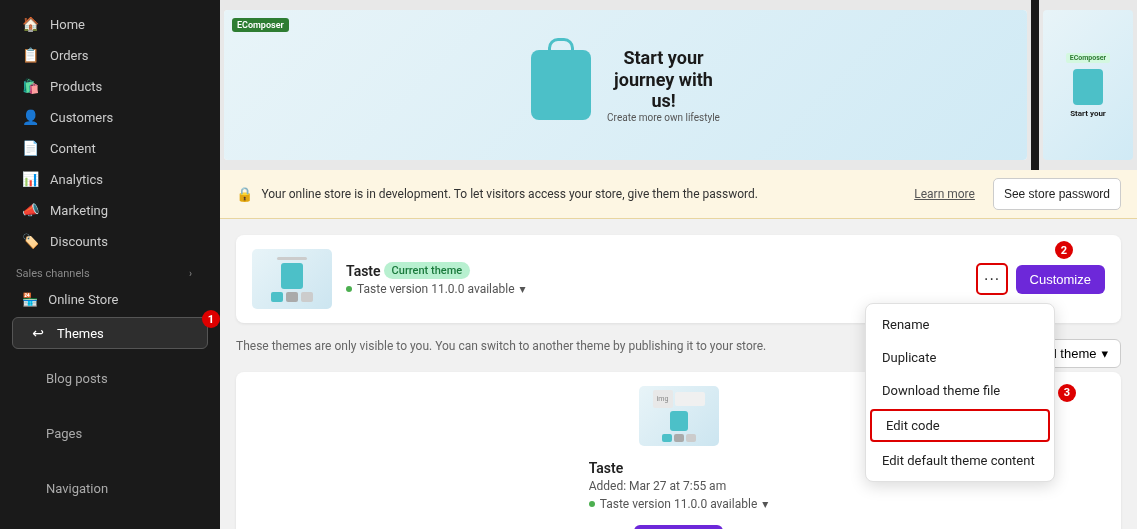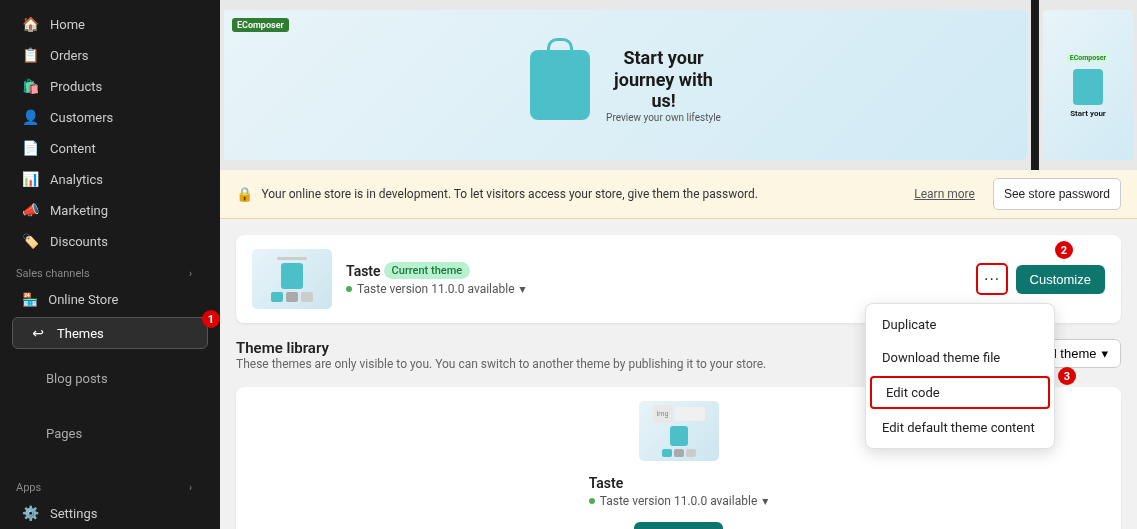--- a/index.html
+++ b/index.html
@@ -254,21 +254,21 @@
       border-radius: 5px;
       background: #fff;
       cursor: pointer;
       display: flex;
       align-items: center;
       justify-content: center;
       font-size: 16px;
       color: #333;
     }
     .customize-btn {
-      background: #0f766e;
+      background: #6d28d9;
       color: #fff;
       border: none;
       padding: 7px 14px;
       border-radius: 6px;
       cursor: pointer;
       font-size: 13px;
       font-weight: 500;
     }
 
     
@@ -417,20 +417,23 @@
       <span>Themes</span>
     </div>
     <div class="step-badge badge-1" style="top: -6px; right: -6px;">1</div>
   </div>
 
   <div class="sidebar-sub-item">
     <span>Blog posts</span>
   </div>
   <div class="sidebar-sub-item">
     <span>Pages</span>
+  </div>
+  <div class="sidebar-sub-item">
+    <span>Navigation</span>
   </div>
 
   <div class="sidebar-section-label" style="margin-top: 10px; gap: 17px;">
     <span>Apps</span>
     <span class="chevron">›</span>
   </div>
 
   <div class="sidebar-item" style="margin-top: auto;">
     <span class="icon">⚙️</span>
     <span>Settings</span>
@@ -445,21 +448,21 @@
       <div class="preview-desktop-inner">
         <div class="composer-badge">EComposer</div>
         <div style="display:flex; align-items:center; gap: 16px;">
           <div class="preview-bag"></div>
           <div class="preview-text-block">
             <div class="big">
               <span>Start your</span><br>
               <span>journey with</span><br>
               <span>us!</span>
             </div>
-            <div class="small">Preview your own lifestyle</div>
+            <div class="small">Create more own lifestyle</div>
           </div>
         </div>
       </div>
     </div>
 
     <div class="preview-separator"></div>
 
     <div class="preview-mobile">
       <div class="preview-mobile-inner">
         <div style="font-size:7px; color:#2e7d32; font-weight:700; background:#d4f8e0; padding:1px 4px; border-radius:2px; margin-bottom:2px;">EComposer</div>
@@ -504,34 +507,34 @@
           <span>▾</span>
         </div>
       </div>
       <div class="theme-actions" style="position:relative;">
 
         <div style="position:absolute; top:-22px; right:32px; background:#d00; color:#fff; border-radius:50%; width:18px; height:18px; font-size:11px; font-weight:700; display:flex; align-items:center; justify-content:center;">2</div>
         <button class="more-btn">···</button>
         <button class="customize-btn">Customize</button>
 
         <div class="dropdown-menu">
+          <div class="dropdown-item">Rename</div>
           <div class="dropdown-item">Duplicate</div>
           <div class="dropdown-item">Download theme file</div>
           <div class="dropdown-item highlighted">
             <span>Edit code</span>
             <span style="position:absolute; right:-22px; top:50%; transform:translateY(-50%); background:#d00; color:#fff; border-radius:50%; width:18px; height:18px; font-size:11px; font-weight:700; display:flex; align-items:center; justify-content:center;">3</span>
           </div>
           <div class="dropdown-item">Edit default theme content</div>
         </div>
       </div>
     </div>
 
     <div class="library-header">
       <div>
-        <div class="library-title">Theme library</div>
         <div class="library-desc">These themes are only visible to you. You can switch to another theme by publishing it to your store.</div>
       </div>
       <button class="add-theme-btn">
         <span>Add theme</span>
         <span>▾</span>
       </button>
     </div>
 
     <div class="theme-card-secondary">
       <div class="theme-thumb">
@@ -547,20 +550,21 @@
               <div style="width:10px;height:8px;background:#aaa;border-radius:2px;"></div>
               <div style="width:10px;height:8px;background:#ccc;border-radius:2px;"></div>
             </div>
           </div>
         </div>
       </div>
       <div class="theme-info">
         <div class="theme-name-row">
           <span class="theme-name">Taste</span>
         </div>
+        <div class="theme-saved">Added: Mar 27 at 7:55 am</div>
         <div class="theme-version-row">
           <span class="version-dot"></span>
           <span>Taste version 11.0.0 available</span>
           <span>▾</span>
         </div>
       </div>
       <div class="theme-actions">
         <button class="customize-btn">Customize</button>
       </div>
     </div>

